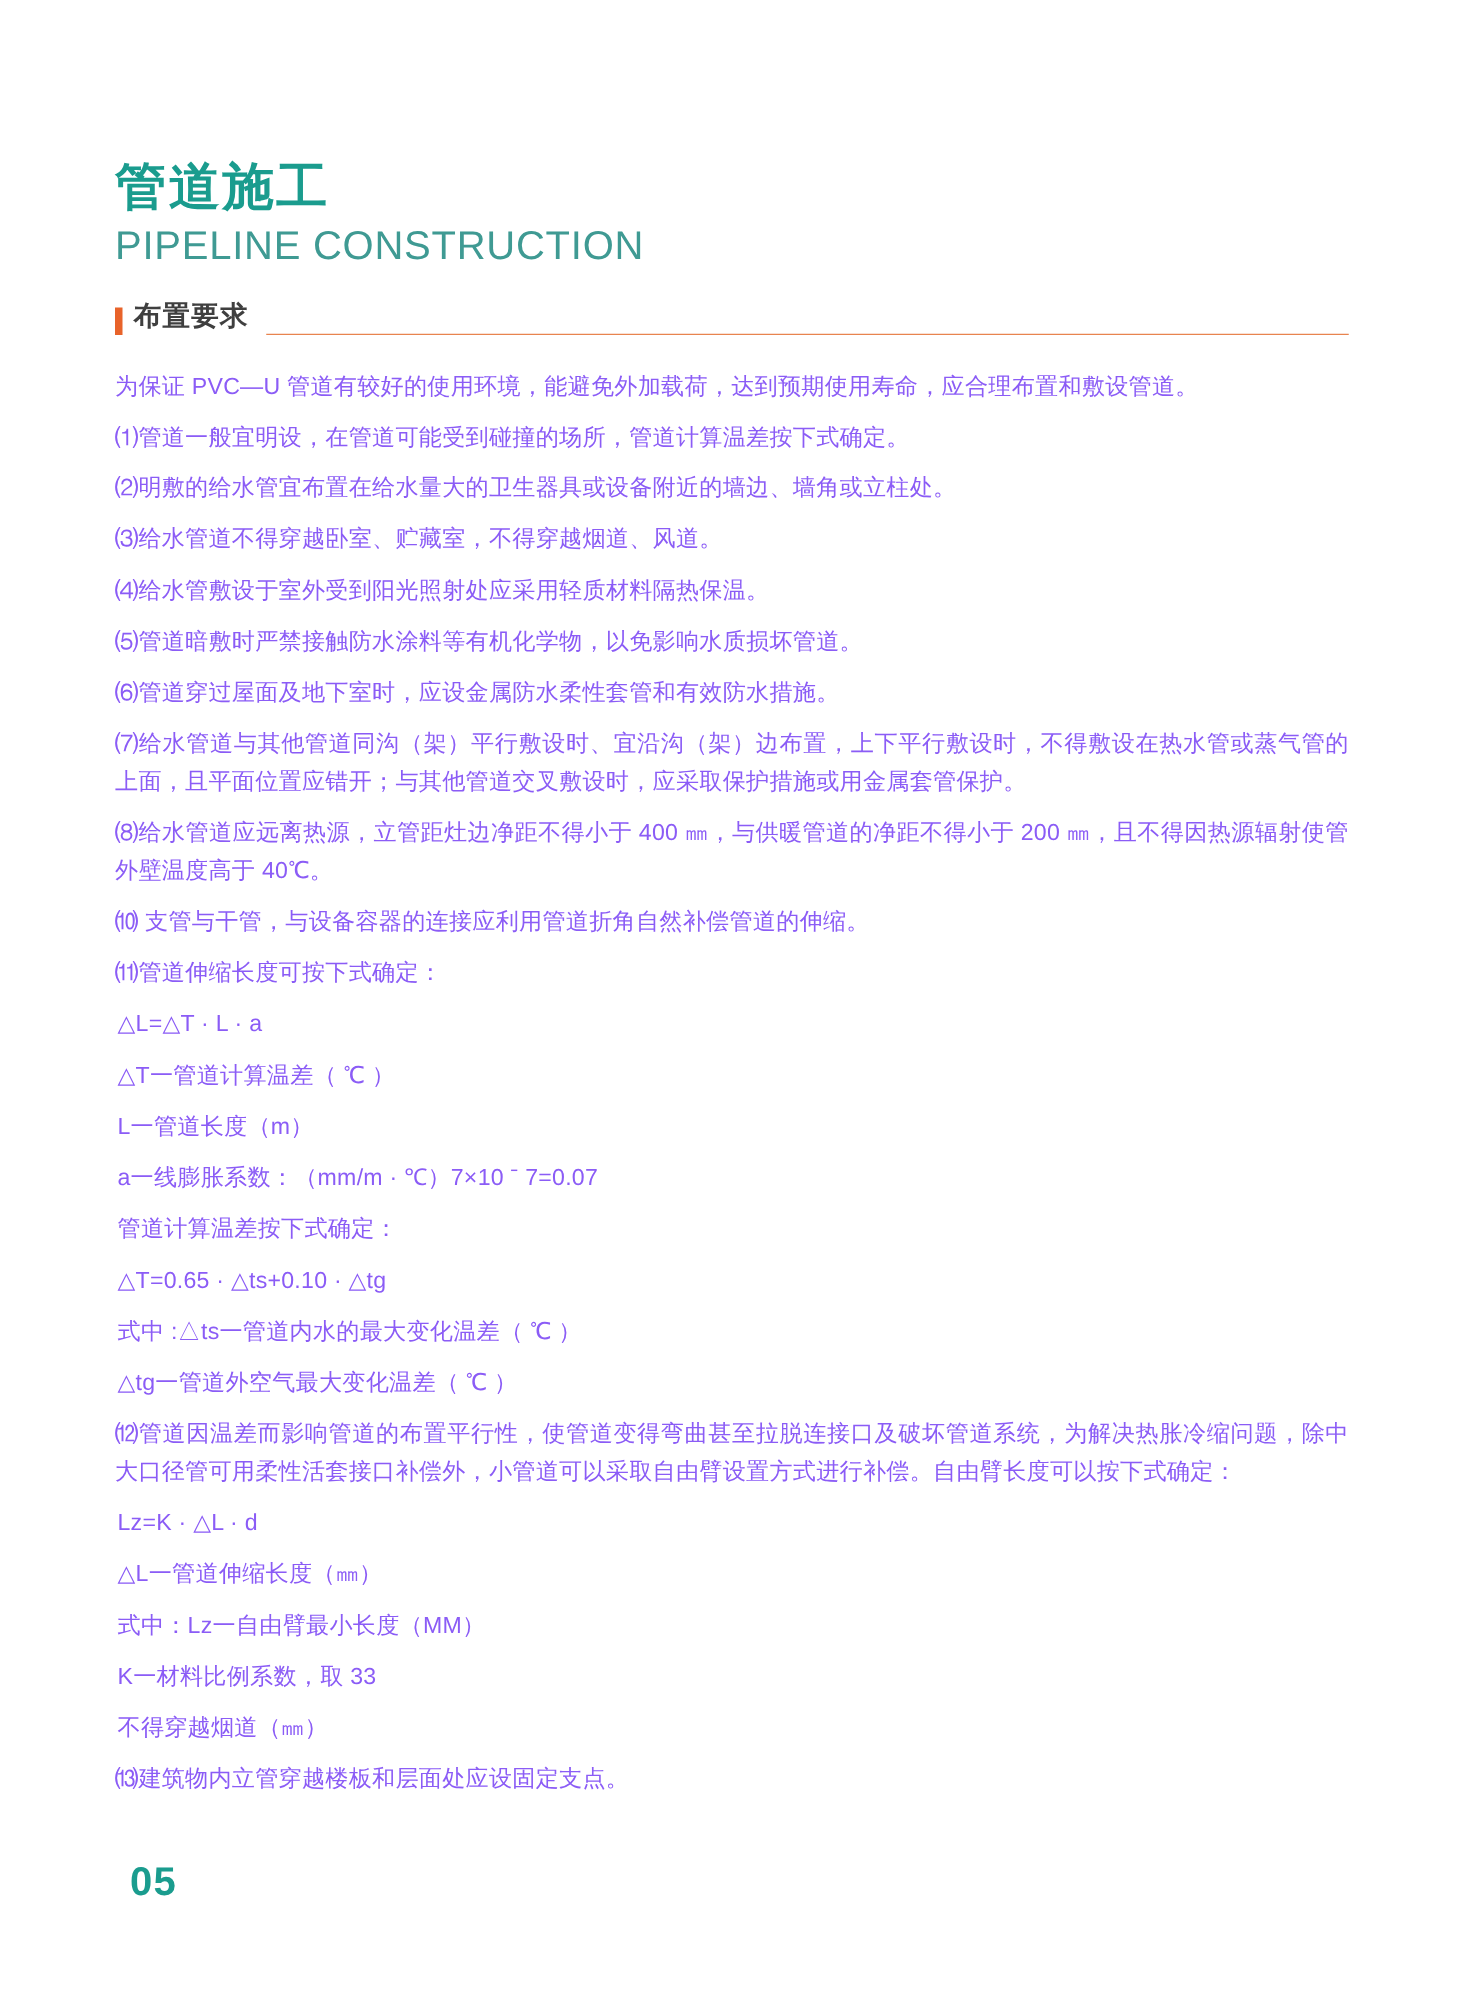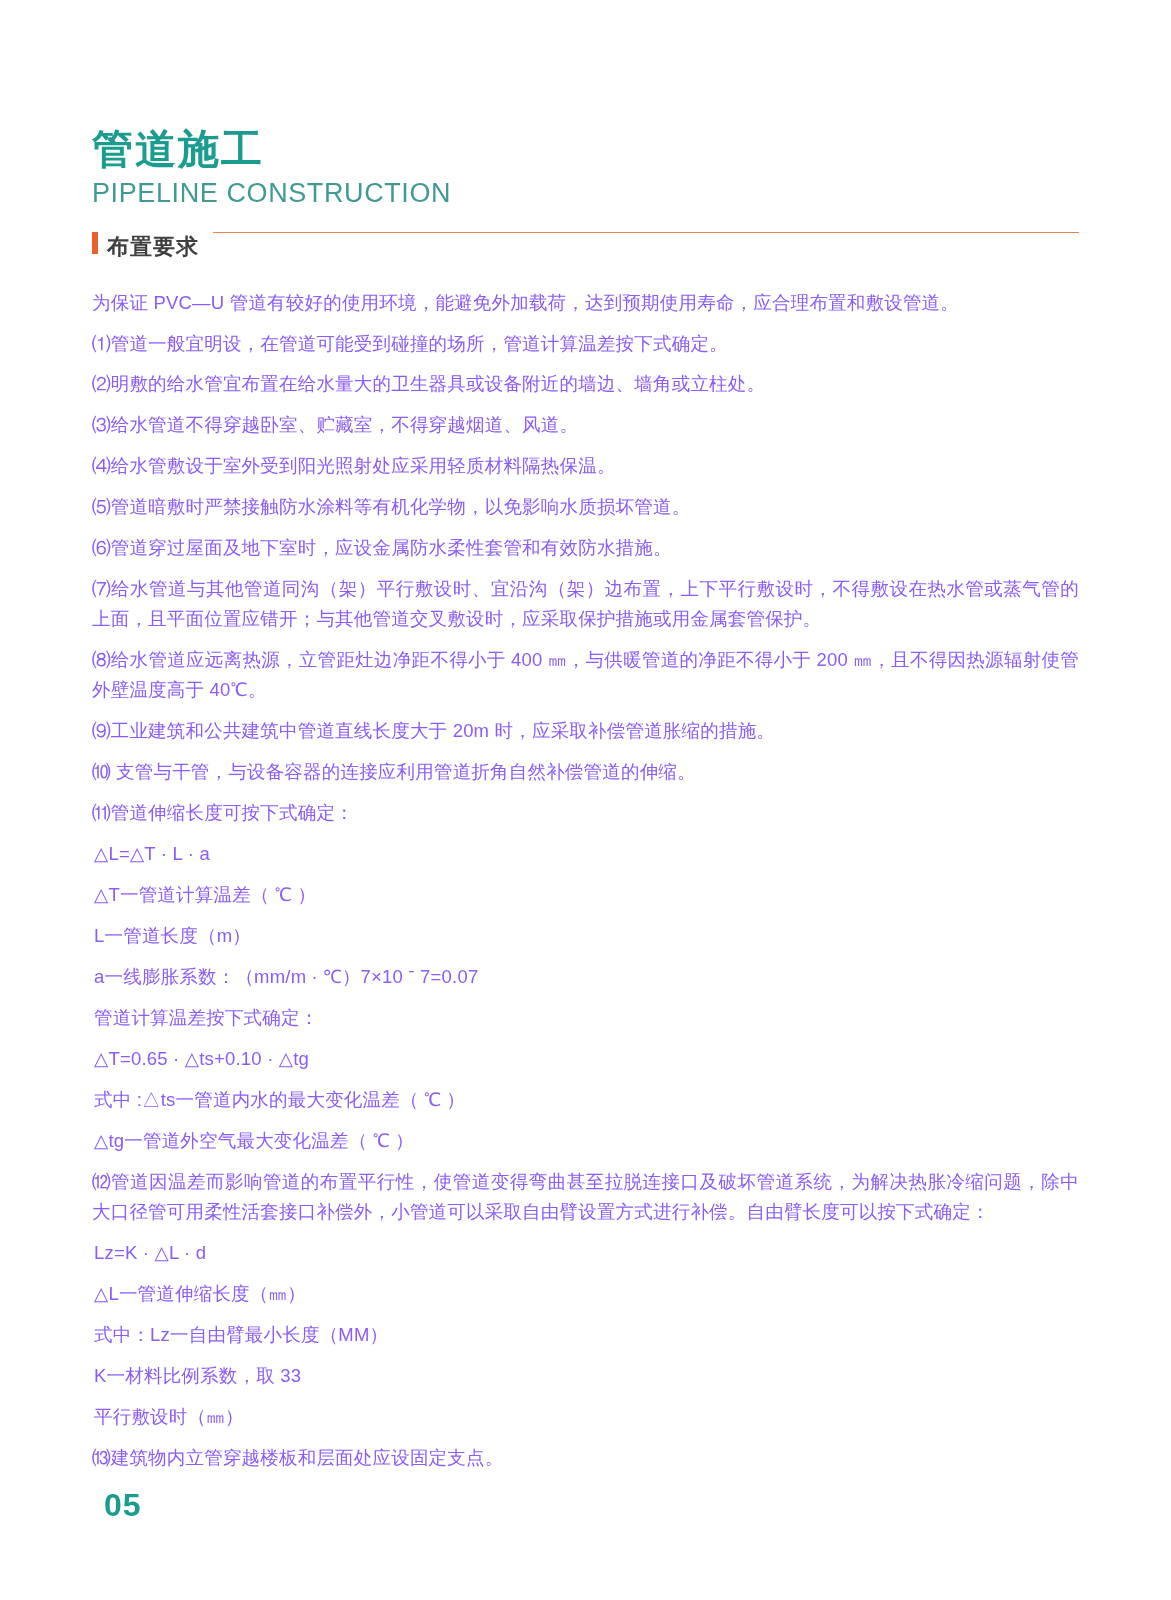--- a/index.html
+++ b/index.html
@@ -25,30 +25,30 @@
   }
   .title-cn {
     font-size: 41px;
     font-weight: bold;
     letter-spacing: 2px;
     color: #1a9c8e;
     line-height: 1.15;
     margin: 0 0 4px 0;
   }
   .title-en {
-    font-size: 27px;
+    font-size: 32px;
     font-weight: normal;
     letter-spacing: 0.6px;
     color: #3f9a93;
     line-height: 1.2;
     margin: 0 0 22px 0;
   }
   .section-head {
     display: flex;
-    align-items: flex-start;
+    align-items: flex-end;
     margin: 0 0 26px 0;
   }
   .section-bar {
     width: 6px;
     height: 22px;
     background: #e8632a;
     margin-right: 9px;
     flex: 0 0 auto;
   }
   .section-title {
@@ -102,35 +102,34 @@
   <div class="body-text">
     <p>为保证 PVC—U 管道有较好的使用环境，能避免外加载荷，达到预期使用寿命，应合理布置和敷设管道。</p>
     <p>⑴管道一般宜明设，在管道可能受到碰撞的场所，管道计算温差按下式确定。</p>
     <p>⑵明敷的给水管宜布置在给水量大的卫生器具或设备附近的墙边、墙角或立柱处。</p>
     <p>⑶给水管道不得穿越卧室、贮藏室，不得穿越烟道、风道。</p>
     <p>⑷给水管敷设于室外受到阳光照射处应采用轻质材料隔热保温。</p>
     <p>⑸管道暗敷时严禁接触防水涂料等有机化学物，以免影响水质损坏管道。</p>
     <p>⑹管道穿过屋面及地下室时，应设金属防水柔性套管和有效防水措施。</p>
     <p>⑺给水管道与其他管道同沟（架）平行敷设时、宜沿沟（架）边布置，上下平行敷设时，不得敷设在热水管或蒸气管的上面，且平面位置应错开；与其他管道交叉敷设时，应采取保护措施或用金属套管保护。</p>
     <p>⑻给水管道应远离热源，立管距灶边净距不得小于 400 ㎜，与供暖管道的净距不得小于 200 ㎜，且不得因热源辐射使管外壁温度高于 40℃。</p>
-    <p>⑼工业建筑和公共建筑中管道直线长度大于 20m 时，应采取补偿管道胀缩的措施。</p>
     <p>⑽ 支管与干管，与设备容器的连接应利用管道折角自然补偿管道的伸缩。</p>
     <p>⑾管道伸缩长度可按下式确定：</p>
     <p class="formula">△L=△T · L · a</p>
     <p class="formula">△T一管道计算温差（ ℃ ）</p>
     <p class="formula">L一管道长度（m）</p>
     <p class="formula">a一线膨胀系数：（mm/m ·  ℃）7×10 ˉ 7=0.07</p>
     <p class="formula">管道计算温差按下式确定：</p>
     <p class="formula">△T=0.65 · △ts+0.10 · △tg</p>
     <p class="formula">式中 :△ts一管道内水的最大变化温差（ ℃ ）</p>
     <p class="formula">△tg一管道外空气最大变化温差（ ℃ ）</p>
     <p>⑿管道因温差而影响管道的布置平行性，使管道变得弯曲甚至拉脱连接口及破坏管道系统，为解决热胀冷缩问题，除中大口径管可用柔性活套接口补偿外，小管道可以采取自由臂设置方式进行补偿。自由臂长度可以按下式确定：</p>
     <p class="formula">Lz=K · △L · d</p>
     <p class="formula">△L一管道伸缩长度（㎜）</p>
     <p class="formula">式中：Lz一自由臂最小长度（MM）</p>
     <p class="formula">K一材料比例系数，取 33</p>
-    <p class="formula">平行敷设时（㎜）</p>
+    <p class="formula">不得穿越烟道（㎜）</p>
     <p>⒀建筑物内立管穿越楼板和层面处应设固定支点。</p>
   </div>
 
   <div class="page-number">05</div>
 
 </div>
 
 </body></html>

